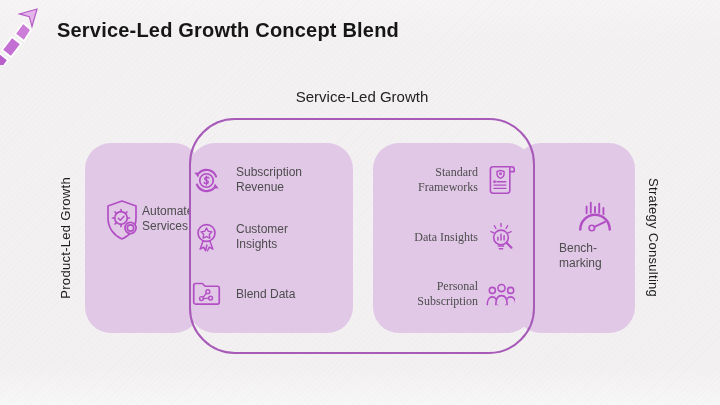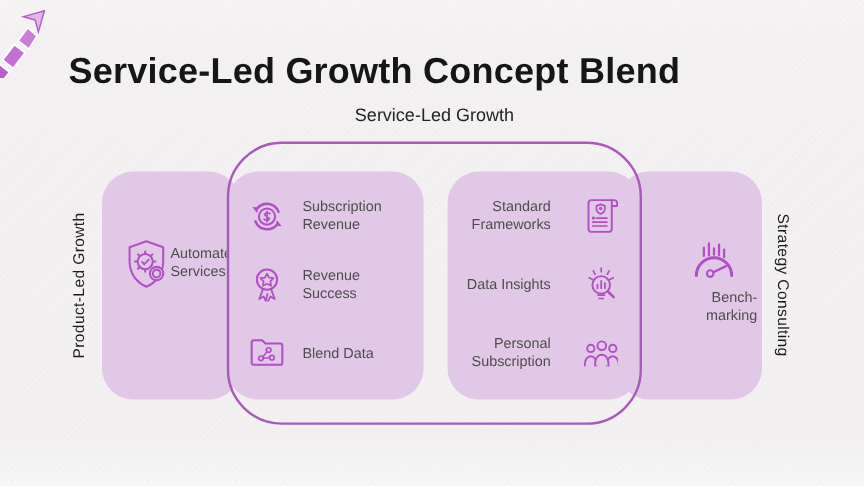--- a/index.html
+++ b/index.html
@@ -8,51 +8,51 @@
     background:linear-gradient(180deg,#f6f4f5 0%,#f3f1f2 10%,#f2f0f1 90%,#f8f7f7 100%);
     font-family:"Liberation Sans", sans-serif;
   }
   .slide::after {
     content:""; position:absolute; inset:0; pointer-events:none;
     background:repeating-linear-gradient(-45deg, rgba(0,0,0,0.013) 0 1px, transparent 1px 4px);
   }
   .title-arrow { position:absolute; left:-9px; top:3px; z-index:4; }
   .page-title {
     position:absolute; left:57px; top:19px; z-index:4;
-    font-size:30px; font-weight:700; letter-spacing:0.2px; color:#161616;margin-top:24px;
+    font-size:20px; font-weight:700; letter-spacing:0.2px; color:#161616;
   }
   .overlay-label {
     position:absolute; left:189px; top:88px; width:346px; z-index:4;
     text-align:center; font-size:15px; color:#232323;
   }
   .overlay-outline {
     position:absolute; left:189px; top:118px; width:346px; height:236px;
     border:2px solid #a75ab8; border-radius:46px; box-sizing:border-box; z-index:3;
   }
   .box { position:absolute; top:143px; height:190px; background:#e1c8e7; border-radius:26px; z-index:1; }
   .box-left     { left:85px;  width:115px; }
   .box-midleft  { left:189px; width:164px; }
   .box-midright { left:373px; width:160px; }
   .box-right    { left:515px; width:120px; }
 
   .mid-rows {
     position:absolute; inset:0; display:flex; flex-direction:column;
     justify-content:space-between; padding:16px 0 18px; box-sizing:border-box; z-index:2;
   }
   .row { display:flex; align-items:center; height:42px; }
-  .box-midleft  .row { padding-left:16px; }
+  .box-midleft  .row { }
   .box-midright .row { justify-content:flex-end; padding-right:15px; }
   .icn { width:34px; flex:0 0 34px; display:flex; justify-content:center; align-items:center; }
   .lbl { font-size:12px; line-height:15px; color:#4d4d4d; }
   .box-midleft  .lbl { margin-left:13px; max-width:92px; }
-  .box-midright .lbl { margin-right:25px; max-width:92px; text-align:right; }
+  .box-midright .lbl { margin-right:6px; max-width:92px; text-align:right;font-family:Liberation Serif, serif; }
 
   .box-left  .content { position:absolute; left:17px; top:55px; width:84px; display:flex; z-index:2; }
   .box-left  .content .lbl { margin-top:6px; }
-  .box-right .content { position:absolute; left:44px; top:57px; width:72px; display:flex; flex-direction:column; align-items:center; text-align:right; z-index:2; }
+  .box-right .content { position:absolute; left:44px; top:57px; width:72px; display:flex; flex-direction:column; align-items:center; text-align:left; z-index:2; }
   .box-right .content .lbl { margin-top:5px; }
 
   .vlabel {
     position:absolute; top:143px; height:190px; width:30px; z-index:2;
     display:flex; align-items:center; justify-content:center;
     font-size:13px; color:#1c1c1c; letter-spacing:0.3px; white-space:nowrap;
   }
   .vlabel-left  { left:50px; }
   .vlabel-right { left:638px; }
   .vlabel-left span  { writing-mode:vertical-rl; transform:rotate(180deg); }
@@ -114,21 +114,21 @@
       </div>
       <div class="row">
         <span class="icn">
           <svg class="ico" width="27" height="33" viewBox="0 0 30 36" fill="none" stroke="#b24fc5" stroke-width="1.7" stroke-linecap="round" stroke-linejoin="round">
             <circle cx="15" cy="13" r="9.4"></circle>
             <path d="M15 7.4 L16.9 11.1 L21.1 11.7 L18.1 14.6 L18.8 18.8 L15 16.9 L11.2 18.8 L11.9 14.6 L8.9 11.7 L13.1 11.1 Z" stroke-width="1.4"></path>
             <path d="M11.3 21.6 L7.9 31 L11.9 28.7 L13.9 32.7 L15.4 26.4" stroke-width="1.5"></path>
             <path d="M18.7 21.6 L22.1 31 L18.1 28.7 L16.1 32.7" stroke-width="1.5"></path>
           </svg>
         </span>
-        <span class="lbl">Revenue Success</span>
+        <span class="lbl">Customer Insights</span>
       </div>
       <div class="row">
         <span class="icn">
           <svg class="ico" width="31" height="28" viewBox="0 0 34 30" fill="none" stroke="#b24fc5" stroke-width="1.7" stroke-linecap="round" stroke-linejoin="round">
             <path d="M3 9 V5.5 C3 4.4 3.9 3.5 5 3.5 H12.5 L15.5 6.5 H29 C30.1 6.5 31 7.4 31 8.5 V24 C31 25.1 30.1 26 29 26 H5 C3.9 26 3 25.1 3 24 Z"></path>
             <circle cx="11.5" cy="20" r="2.1" stroke-width="1.4"></circle>
             <circle cx="18.5" cy="12.5" r="2.1" stroke-width="1.4"></circle>
             <circle cx="21.5" cy="19.5" r="2.1" stroke-width="1.4"></circle>
             <path d="M13.3 18.6 L16.8 14.2 M13.6 20 L19.4 19.6" stroke-width="1.3"></path>
           </svg>

